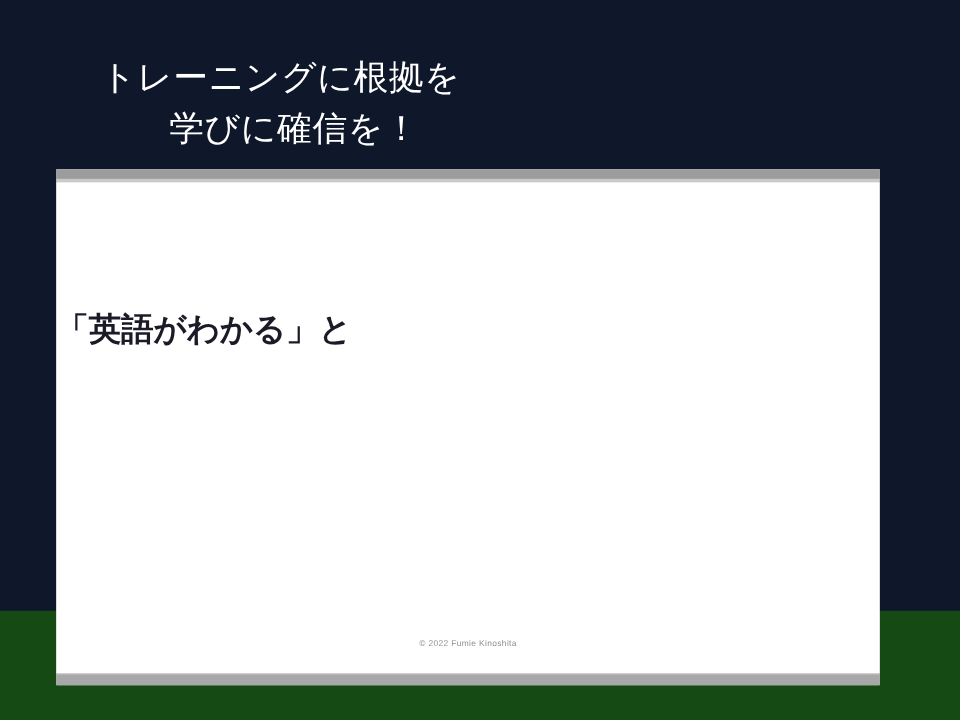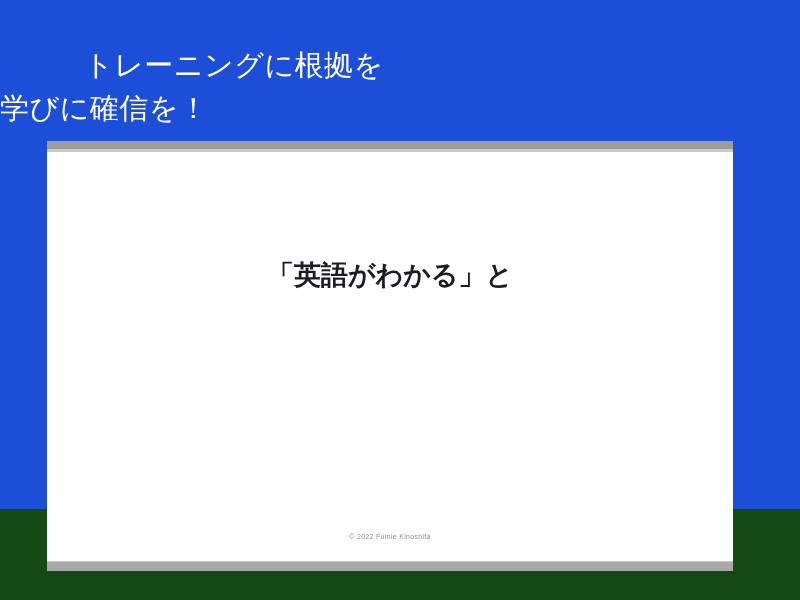--- a/index.html
+++ b/index.html
@@ -11,21 +11,21 @@
     height: 600px;
     overflow: hidden;
     background: #154a15;
     font-family: "Liberation Sans", "DejaVu Sans", sans-serif;
   }
 
   .stage {
     position: relative;
     width: 800px;
     height: 509px;
-    background: #1d4ed8;
+    background: #0f172a;
   }
 
   
   .deck-heading {
     position: absolute;
     left: 0;
     top: 44px;
     width: 800px;
     color: #ffffff;
     font-family: "Liberation Serif", "DejaVu Serif", serif;
@@ -33,20 +33,22 @@
     line-height: 43px;
     letter-spacing: 0.5px;
     white-space: nowrap;
   }
   .deck-heading .line1 {
     display: block;
     padding-left: 84px;
   }
   .deck-heading .line2 {
     display: block;
+    padding-left: 121px;
+    margin-left: 20px;
   }
 
   
   .slide-card {
     position: absolute;
     left: 47px;
     top: 141px;
     width: 686px;
     height: 430px;
     background: #ffffff;
@@ -75,21 +77,20 @@
     position: relative;
     flex: 1 1 auto;
     background: #ffffff;
   }
 
   .slide-title-block {
     position: absolute;
     left: 0;
     right: 0;
     top: 103px;
-    text-align: center;
     color: #1b1b28;
     font-family: "DejaVu Sans", "Liberation Sans", sans-serif;
     font-size: 27px;
     font-weight: 700;
     line-height: 40px;
     letter-spacing: 0px;
     white-space: nowrap;
   }
   .slide-title-block .tline {
     display: block;

